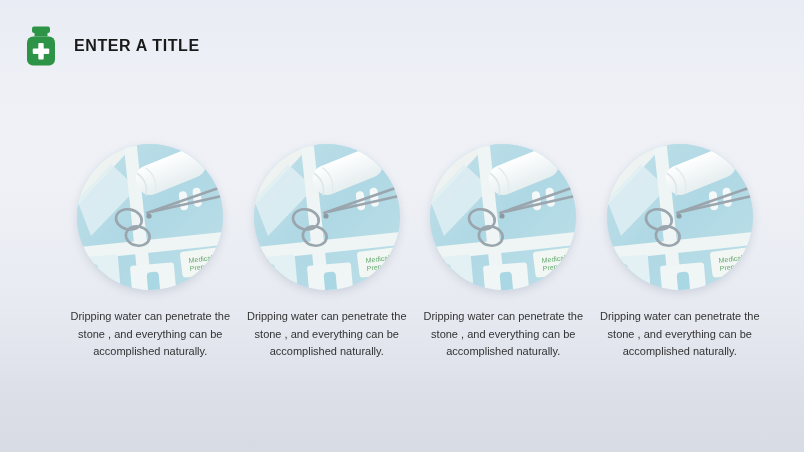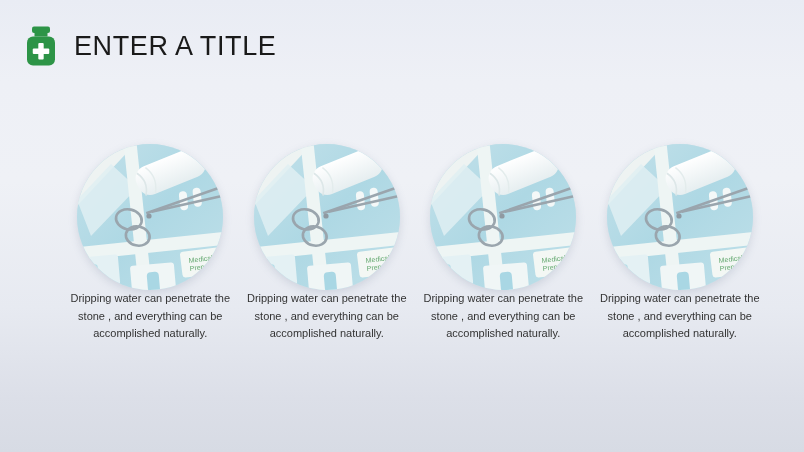--- a/index.html
+++ b/index.html
@@ -35,22 +35,22 @@
     align-items: center;
     gap: 16px;
   }
   .brand-icon {
     width: 34px;
     height: 40px;
     display: block;
     flex: 0 0 auto;
   }
   .page-title {
-    font-size: 27px;
-    font-weight: normal;
+    font-size: 16px;
+    font-weight: bold;
     letter-spacing: 0.6px;
     color: #1a1a1a;
     white-space: nowrap;
     line-height: 1;
   }
 
   
   .cards {
     position: absolute;
     left: 62px;
@@ -75,20 +75,21 @@
     background: #cfe4ea;
     box-shadow: 0 3px 9px rgba(110, 125, 150, 0.22);
     flex: 0 0 auto;
   }
   .photo-circle svg {
     display: block;
     width: 146px;
     height: 146px;
   }
   .caption {
+    margin-top: 18px;
     width: 170px;
     text-align: center;
     font-size: 11px;
     line-height: 17.5px;
     color: #333333;
   }
 </style>
 </head>
 <body>
 

